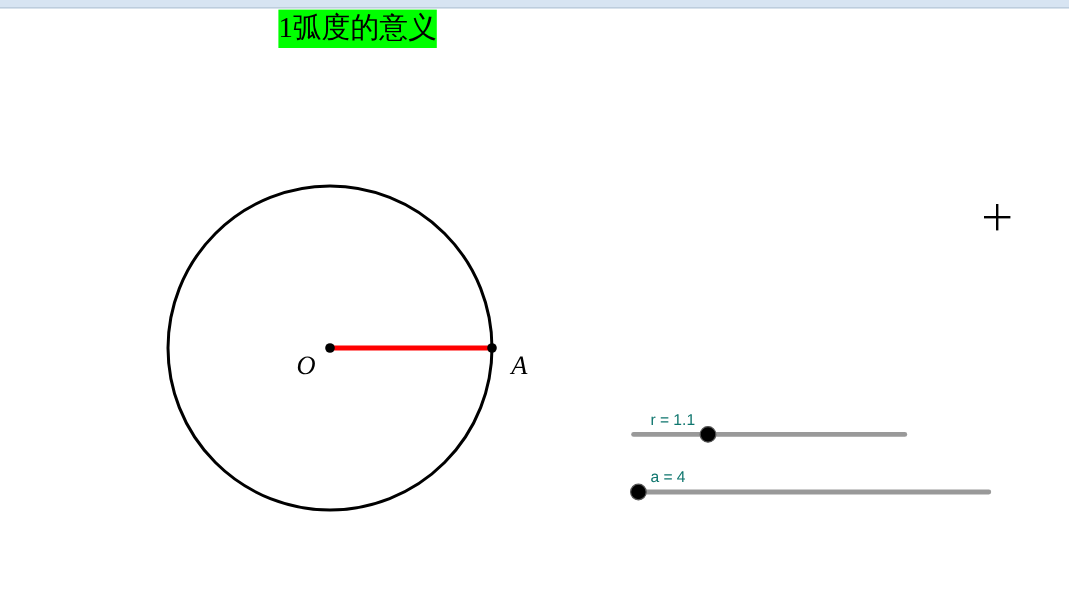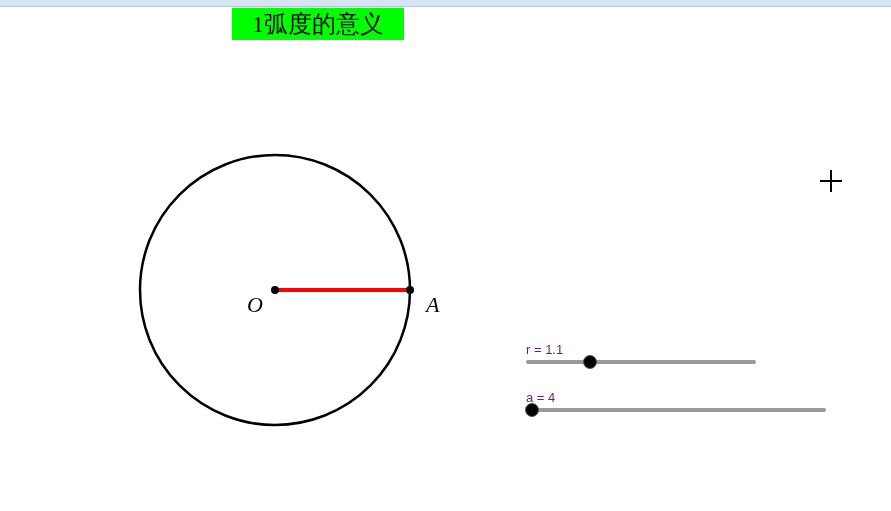--- a/index.html
+++ b/index.html
@@ -20,21 +20,21 @@
     height: 6px;
     background: #d7e4f2;
     border-bottom: 1px solid #b7c7d8;
   }
   .title-box {
     position: absolute;
     background: #00ff00;
     font-size: 24px;
     font-family: "SimSun", "Songti SC", serif;
     color: #000;
-    padding: 4px 20px;
+    padding: 4px 0;
     line-height: 1;
   }
   .geom-canvas {
     position: absolute;
     left: 0;
     top: 0;
   }
   .label-O, .label-A {
     position: absolute;
     font-family: "Times New Roman", serif;
@@ -63,24 +63,24 @@
     left: 0;
     height: 2px;
     width: 22px;
   }
   .slider-group {
     position: absolute;
   }
   .slider-label {
     font-family: Arial, sans-serif;
     font-size: 13px;
-    color: #701a75;
+    color: #0f766e;
     position: absolute;
     top: -18px;
-    left: 0;
+    left: 16px;
     white-space: nowrap;
   }
   .slider-track {
     position: relative;
     height: 4px;
     background: #999999;
     border-radius: 2px;
   }
   .slider-thumb {
     position: absolute;

